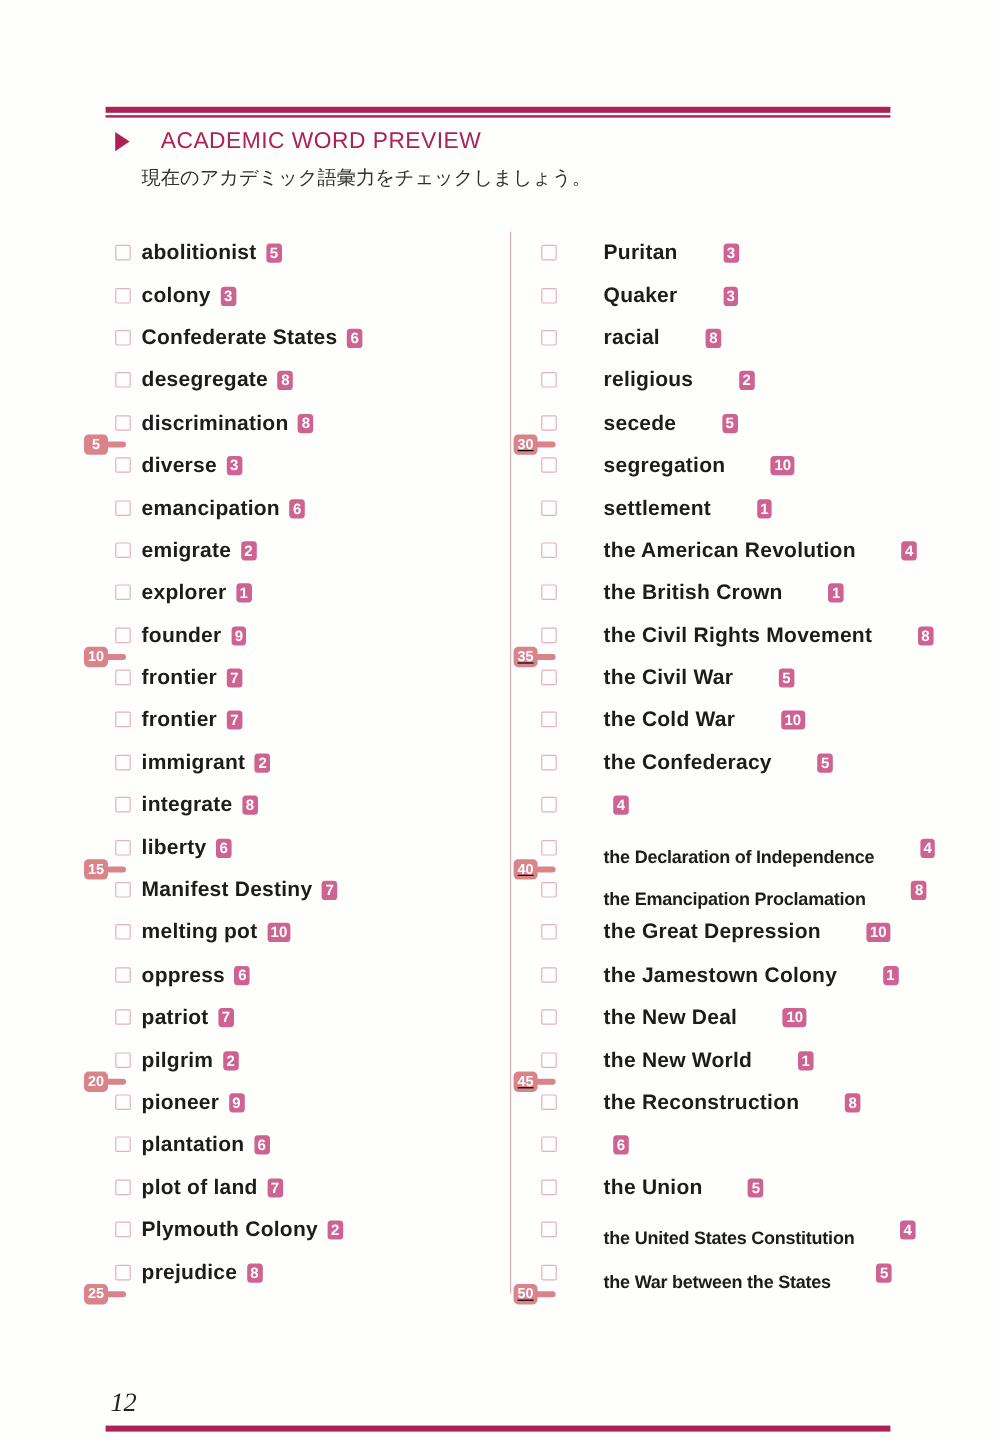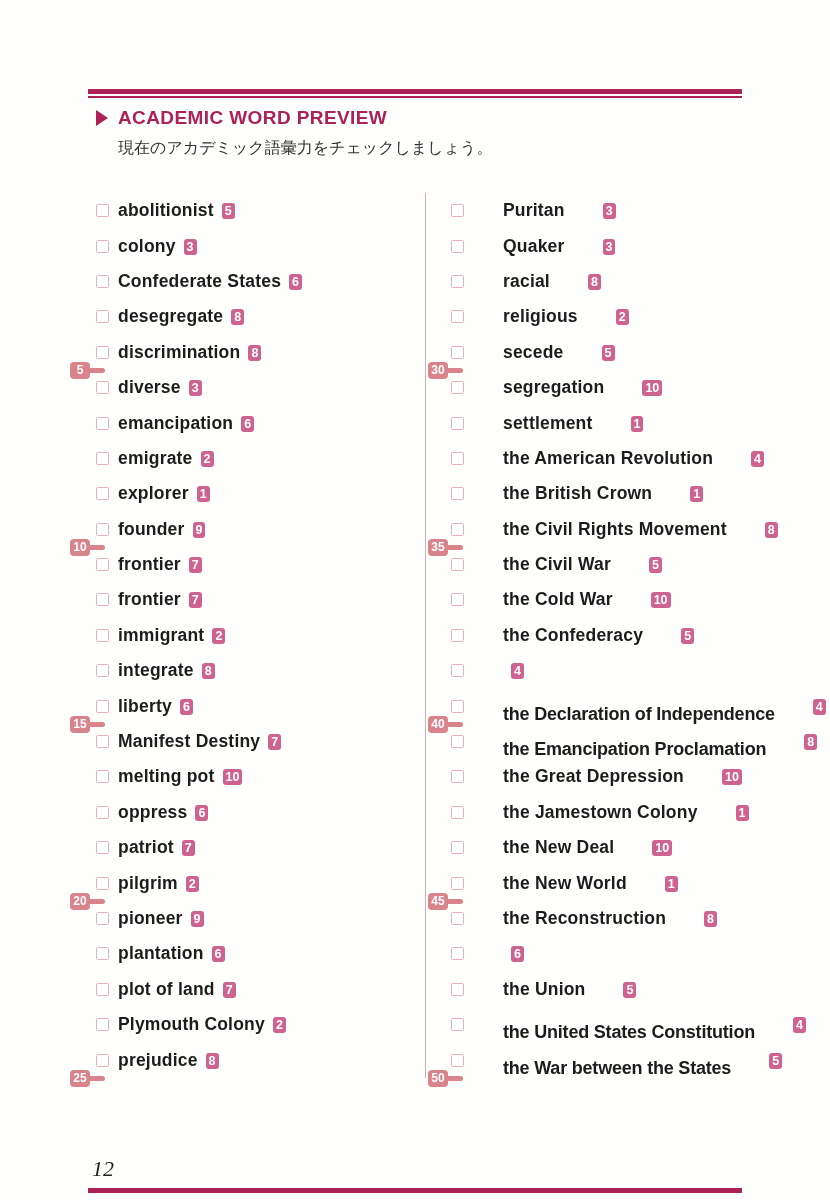--- a/index.html
+++ b/index.html
@@ -10,45 +10,45 @@
   html,body{width:830px;height:1200px;}
   body{background:#fefefc;font-family:"Liberation Sans","DejaVu Sans",sans-serif;position:relative;overflow:hidden;}
 
   .top-rule{position:absolute;top:89px;left:88px;width:654px;}
   .top-rule .thick{height:5px;background:var(--accent);}
   .top-rule .thin{height:2px;background:var(--accent);margin-top:2px;}
 
   .header{position:absolute;top:107px;left:96px;display:flex;align-items:center;gap:10px;}
   .tri{width:0;height:0;border-top:8px solid transparent;border-bottom:8px solid transparent;
        border-left:12px solid var(--accent);display:inline-block;}
-  .title{font-size:19px;font-weight:bold;color:var(--accent);letter-spacing:0.4px;}
+  .title{font-size:19px;font-weight:normal;color:var(--accent);letter-spacing:0.4px;margin-left:16px;}
 
   .subtitle{position:absolute;top:138px;left:118px;font-size:16px;color:#303030;
             font-family:"DejaVu Sans","Liberation Sans",sans-serif;}
 
   .list{position:absolute;top:193px;left:88px;width:654px;display:flex;}
   .col{display:flex;flex-direction:column;}
   .col-left{width:337px;}
   .col-right{width:317px;border-left:1.5px solid var(--divider);}
 
   .row{height:35.4px;display:flex;align-items:center;position:relative;}
   .col-left .row{padding-left:8px;}
   .col-right .row{padding-left:25px;gap:30px;}
 
   .checkbox{width:13px;height:13px;border:1.6px solid var(--checkbox-border);
             border-radius:1.5px;background:#fff;flex:0 0 auto;margin-right:9px;}
   .label{font-size:17.5px;font-weight:bold;color:var(--text);letter-spacing:0.2px;white-space:nowrap;}
-  .row.condensed .label{font-size:18px;letter-spacing:-0.2px;margin-top:16px;}
+  .row.condensed .label{font-size:15px;letter-spacing:-0.2px;margin-top:16px;}
   .badge{background:var(--badge-bg);color:#fff;font-size:12.5px;font-weight:bold;
          height:16px;line-height:16px;min-width:10px;padding:0 3px;border-radius:3px;
          text-align:center;margin-left:8px;margin-top:1px;flex:0 0 auto;}
 
   .marker{position:absolute;bottom:-9px;height:17px;display:flex;align-items:center;z-index:2;}
   .col-left .marker{left:-18px;}
-  .col-right .marker{left:2px;}
+  .col-right .marker{left:2px;text-decoration:underline;}
   .marker-num{background:var(--marker-bg);color:#fff;font-size:12px;font-weight:bold;
               min-width:20px;padding:0 2px;height:17px;line-height:17px;text-align:center;
               border-radius:4px;}
   .marker-stem{width:16px;height:5px;background:var(--marker-bg);border-radius:0 3px 3px 0;
                margin-left:-1px;}
 
   .page-number{position:absolute;top:1156px;left:92px;font-family:"Liberation Serif","DejaVu Serif",serif;
                font-style:italic;font-size:22px;color:#222;}
   .bottom-rule{position:absolute;top:1188px;left:88px;width:654px;height:5px;background:var(--accent);}
 </style>

